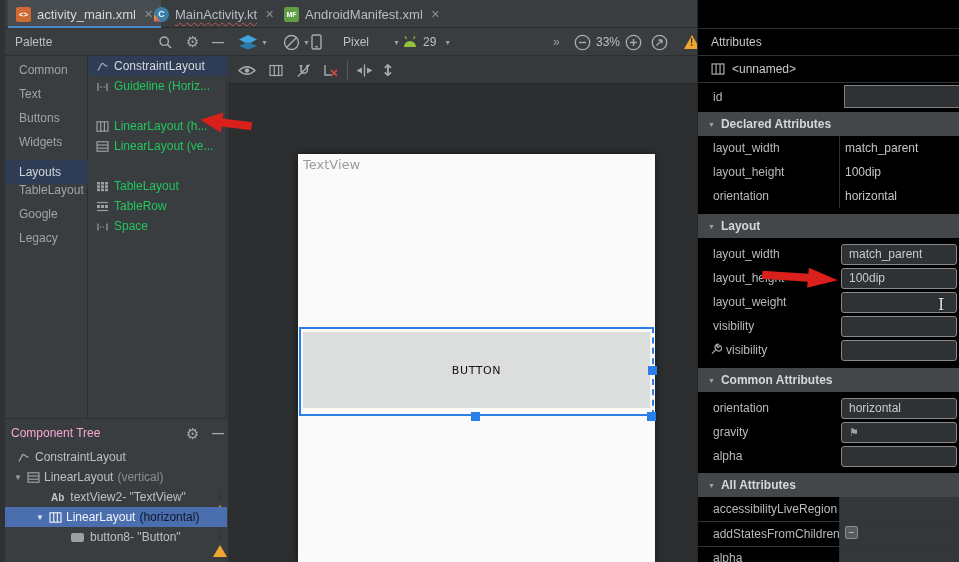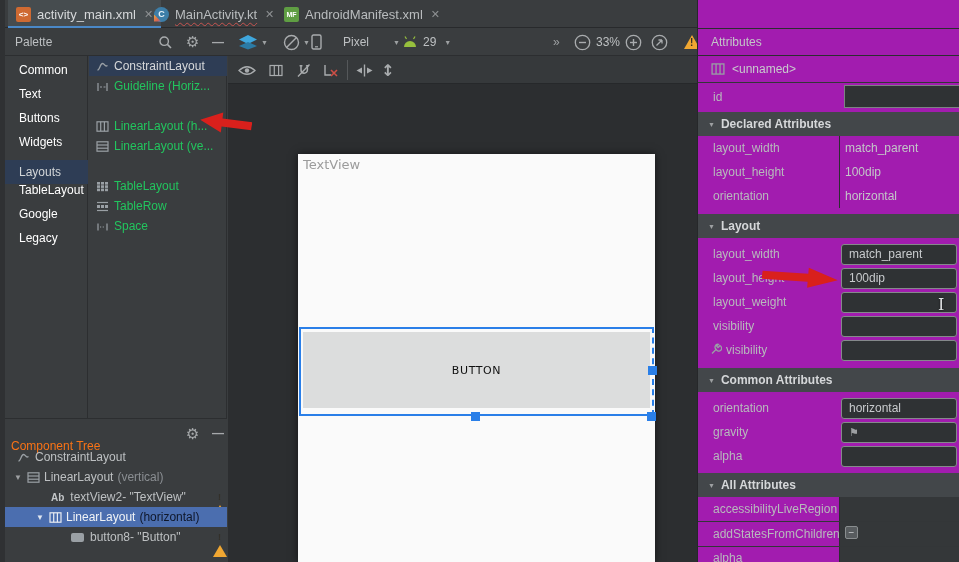--- a/index.html
+++ b/index.html
@@ -30,45 +30,45 @@
   .gear{font-size:15px;color:#a6a9ab;font-family:"DejaVu Sans",sans-serif}
   .minus{color:#a6a9ab;font-weight:bold}
   
   .warn{position:relative;width:0;height:0;border-left:7px solid transparent;border-right:7px solid transparent;border-bottom:12px solid #f0a732}
   .warn::after{content:"!";position:absolute;left:-2px;top:1px;font:bold 9px "Liberation Sans",sans-serif;color:#33302a}
   .warn.big{border-left-width:8px;border-right-width:8px;border-bottom-width:14px}
   .warn.big::after{left:-2px;top:2px;font-size:10px}
   
   .palette{left:5px;top:56px;width:222px;height:362px;background:#3a3d3f;border-right:1px solid #2c2e30}
   .pcatcol{position:absolute;left:0;top:0;width:83px;height:100%;border-right:1px solid #2c2e30}
-  .pcat{position:absolute;left:0;width:83px;height:24px;line-height:24px;padding-left:14px;color:#ffffff}
+  .pcat{position:absolute;left:0;width:83px;height:24px;line-height:24px;padding-left:14px;color:#a3a3a3}
   .pcat.sel{background:#2e3d55;color:#d3d6d8}
   .pitem{position:absolute;left:84px;width:138px;height:20px;display:flex;align-items:center;gap:5px;padding-left:7px;color:#22c55e;white-space:nowrap}
   .pitem.sel{background:#2e3d55;color:#d6d8da}
   
   .surface{left:228px;top:56px;width:469px;height:506px;background:#2c2e30}
   .dtoolbar{left:228px;top:56px;width:469px;height:28px;background:#36393b;border-bottom:1px solid #26282a}
   .screen{left:298px;top:154px;width:357px;height:408px;background:#fafafa;box-shadow:0 0 8px rgba(0,0,0,.55);font-family:"DejaVu Sans",sans-serif}
   .tvlabel{position:absolute;left:5px;top:3px;font-size:13px;color:#9b9b9b}
   .selrect{position:absolute;left:1px;top:173px;width:355px;height:89px;border:2px solid #2a7fe8;border-right-style:dashed}
   .androidbtn{position:absolute;left:5px;top:178px;width:347px;height:76px;background:#dcdddd;display:flex;align-items:center;justify-content:center;font-size:11px;font-weight:500;letter-spacing:.6px;color:#111}
   .handle{position:absolute;width:9px;height:9px;background:#2a7fe8}
   
   .ctree{left:5px;top:418px;width:222px;height:144px;background:#3a3d3f;border-top:1px solid #2c2e30}
-  .ctitle{position:absolute;left:6px;top:20px;color:#f97316}
+  .ctitle{position:absolute;left:6px;top:7px;color:#f9a8d4}
   .tnode{position:absolute;left:0;width:222px;height:20px;display:flex;align-items:center;white-space:nowrap;color:#bdc0c2}
   .tnode.sel{background:#4b6eaf;color:#f0f3f6}
   .tsuffix{color:#8a8e92}
   .tnode.sel .tsuffix{color:#0f172a}
   .texp{font-size:8px;color:#9da0a2;width:10px;text-align:center}
   .tnode.sel .texp{color:#dfe6f0}
   .abico{font:bold 10px "Liberation Sans",sans-serif;color:#c3c6c8}
   .btnico{width:13px;height:9px;background:#9aa0a5;border-radius:2px}
   
-  .attrs{left:697px;top:0;width:262px;height:562px;background:#a21caf;border-left:1px solid #26282a}
+  .attrs{left:697px;top:0;width:262px;height:562px;background:#000000;border-left:1px solid #26282a}
   .ahdr{position:absolute;left:0;top:28px;width:262px;height:28px;border-bottom:1px solid #2c2e30;border-top:1px solid #2c2e30}
   .sect{position:absolute;left:0;width:262px;height:24px;background:#43474a;display:flex;align-items:center;gap:6px;padding-left:10px;font-weight:bold;color:#d5d7d9}
   .sect .caret{margin:0}
   .alabel{position:absolute;left:15px;color:#b7babc;white-space:nowrap}
   .avalue{position:absolute;left:147px;color:#c3c6c8;white-space:nowrap}
   .abox{position:absolute;left:143px;width:116px;height:21px;background:#2f3234;border:1px solid #85898b;border-radius:3px;color:#c8cbcd;line-height:19px;padding-left:7px;white-space:nowrap}
   .idbox{position:absolute;left:146px;top:85px;width:116px;height:23px;background:#2f3234;border:1px solid #7d8183}
   .coldiv{position:absolute;left:141px;width:1px;background:#2c2e30}
   .cell{position:absolute;left:142px;width:120px;height:24px;background:#343739}
   .hsep{position:absolute;left:0;width:262px;height:1px;background:#333638}

